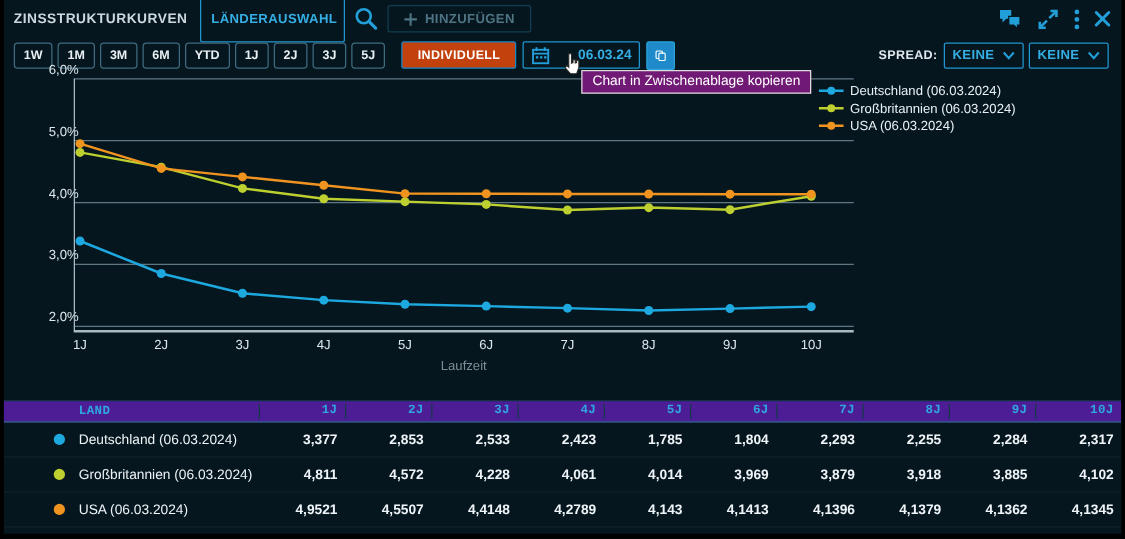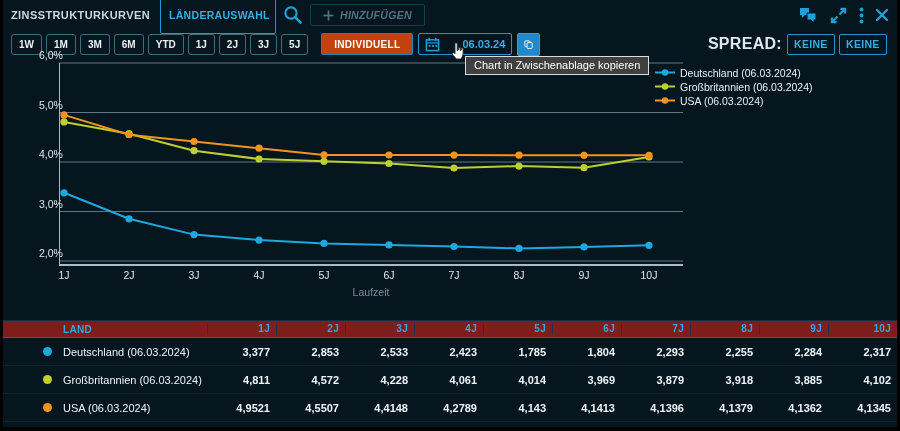--- a/index.html
+++ b/index.html
@@ -18,21 +18,21 @@
     display:flex;align-items:center;gap:6px;height:37px;padding:0 8px;
     border:1px solid #2196d0;border-radius:2px;color:#35aee3;
     font-size:10.5px;font-weight:700;letter-spacing:.3px;cursor:pointer;
   }
   .country-select{margin-left:10px;width:116px;justify-content:space-between;}
   .icon-btn{background:none;border:none;padding:0;margin:0;cursor:pointer;display:flex;align-items:center;}
   .search{margin-left:6px;}
   .add-btn{
     margin-left:6px;height:22px;padding:0 12px;background:none;
     border:1px solid #123e52;border-radius:2px;color:#4e7383;
-    font-size:10.5px;font-weight:700;letter-spacing:.3px;display:flex;align-items:center;gap:6px;cursor:pointer;font-style:italic;
+    font-size:10.5px;font-weight:700;letter-spacing:.3px;display:flex;align-items:center;gap:6px;cursor:pointer;
   }
   .win-icons{margin-left:auto;display:flex;align-items:center;gap:11px;}
   
   .row2{position:absolute;top:31px;left:0;right:0;height:26px;display:flex;align-items:center;padding:0 8px;}
   .period-btn{
     height:21px;margin-right:4px;padding:0 7px;background:none;
     border:1px solid #3f6b7e;border-radius:3px;color:#e9f0f3;
     font-size:10px;font-weight:700;cursor:pointer;font-family:inherit;
   }
   .individual-btn{
@@ -42,36 +42,36 @@
   .date-field{
     margin-left:5px;width:94px;height:22px;border:1px solid #2196d0;border-radius:2px;
     display:flex;align-items:center;padding:0 6px;cursor:pointer;text-align:right;
   }
   .date-value{margin-left:auto;color:#35aee3;font-size:11px;font-weight:700;}
   .copy-btn{
     margin-left:5px;width:23px;height:23px;background:#1f8ac9;border:1px solid #2aa3da;border-radius:2px;
     display:flex;align-items:center;justify-content:center;cursor:pointer;
   }
   .spread-zone{margin-left:auto;display:flex;align-items:center;gap:5px;padding-right:2px;}
-  .spread-label{font-size:16px;font-weight:700;color:#dfe8ed;letter-spacing:.3px;}
-  .spread-select{width:48px;height:21px;justify-content:space-between;padding:0 6px;}
+  .spread-label{font-size:10px;font-weight:700;color:#dfe8ed;letter-spacing:.3px;}
+  .spread-select{width:64px;height:21px;justify-content:space-between;padding:0 6px;}
   
   .tooltip{
     position:absolute;left:462px;top:56px;height:19px;padding:2px 8px 0 8px;
-    background:#404040;border:1px solid #dcdcdc;color:#fff;font-size:11px;z-index:30;white-space:nowrap;
+    background:#701a75;border:1px solid #dcdcdc;color:#fff;font-size:11px;z-index:30;white-space:nowrap;
   }
   .cursor{position:absolute;left:447px;top:42px;z-index:31;}
   
   #chart-wrap{position:absolute;top:44px;left:0;width:871px;height:262px;margin-left:28px;}
   #legend{position:absolute;left:652px;top:66px;display:flex;flex-direction:column;gap:1px;z-index:5;}
   .legend-item{display:flex;align-items:center;gap:5px;height:13px;}
   .legend-item span{font-size:10.5px;color:#e9f0f3;}
   
   #table-zone{position:absolute;top:320px;left:0;right:0;}
-  .t-header{display:flex;height:18px;align-items:center;background:#7f1d1d;border-top:1px solid #123243;border-bottom:1px solid #2d6585;}
+  .t-header{display:flex;height:18px;align-items:center;background:#4c1d95;border-top:1px solid #123243;border-bottom:1px solid #2d6585;font-family:Liberation Mono, monospace;}
   .t-header .hc{font-size:10px;font-weight:700;color:#2fa7de;letter-spacing:.3px;}
   .t-row{display:flex;height:28px;align-items:center;border-bottom:1px solid rgba(255,255,255,.05);}
   .c-expand{width:30px;flex:0 0 30px;}
   .c-dot{width:28px;flex:0 0 28px;display:flex;justify-content:center;}
   .c-land{flex:1 1 auto;text-align:left;padding-left:2px;font-size:11px;color:#eef4f7;}
   .c-num{width:69px;flex:0 0 69px;text-align:right;padding-right:6px;font-size:11px;color:#eef4f7;font-weight:bold;}
   .t-header .c-num{border-left:1px solid #16394a;height:12px;line-height:12px;}
   .dot{width:9px;height:9px;border-radius:50%;}
   svg{display:block;}
 </style>

